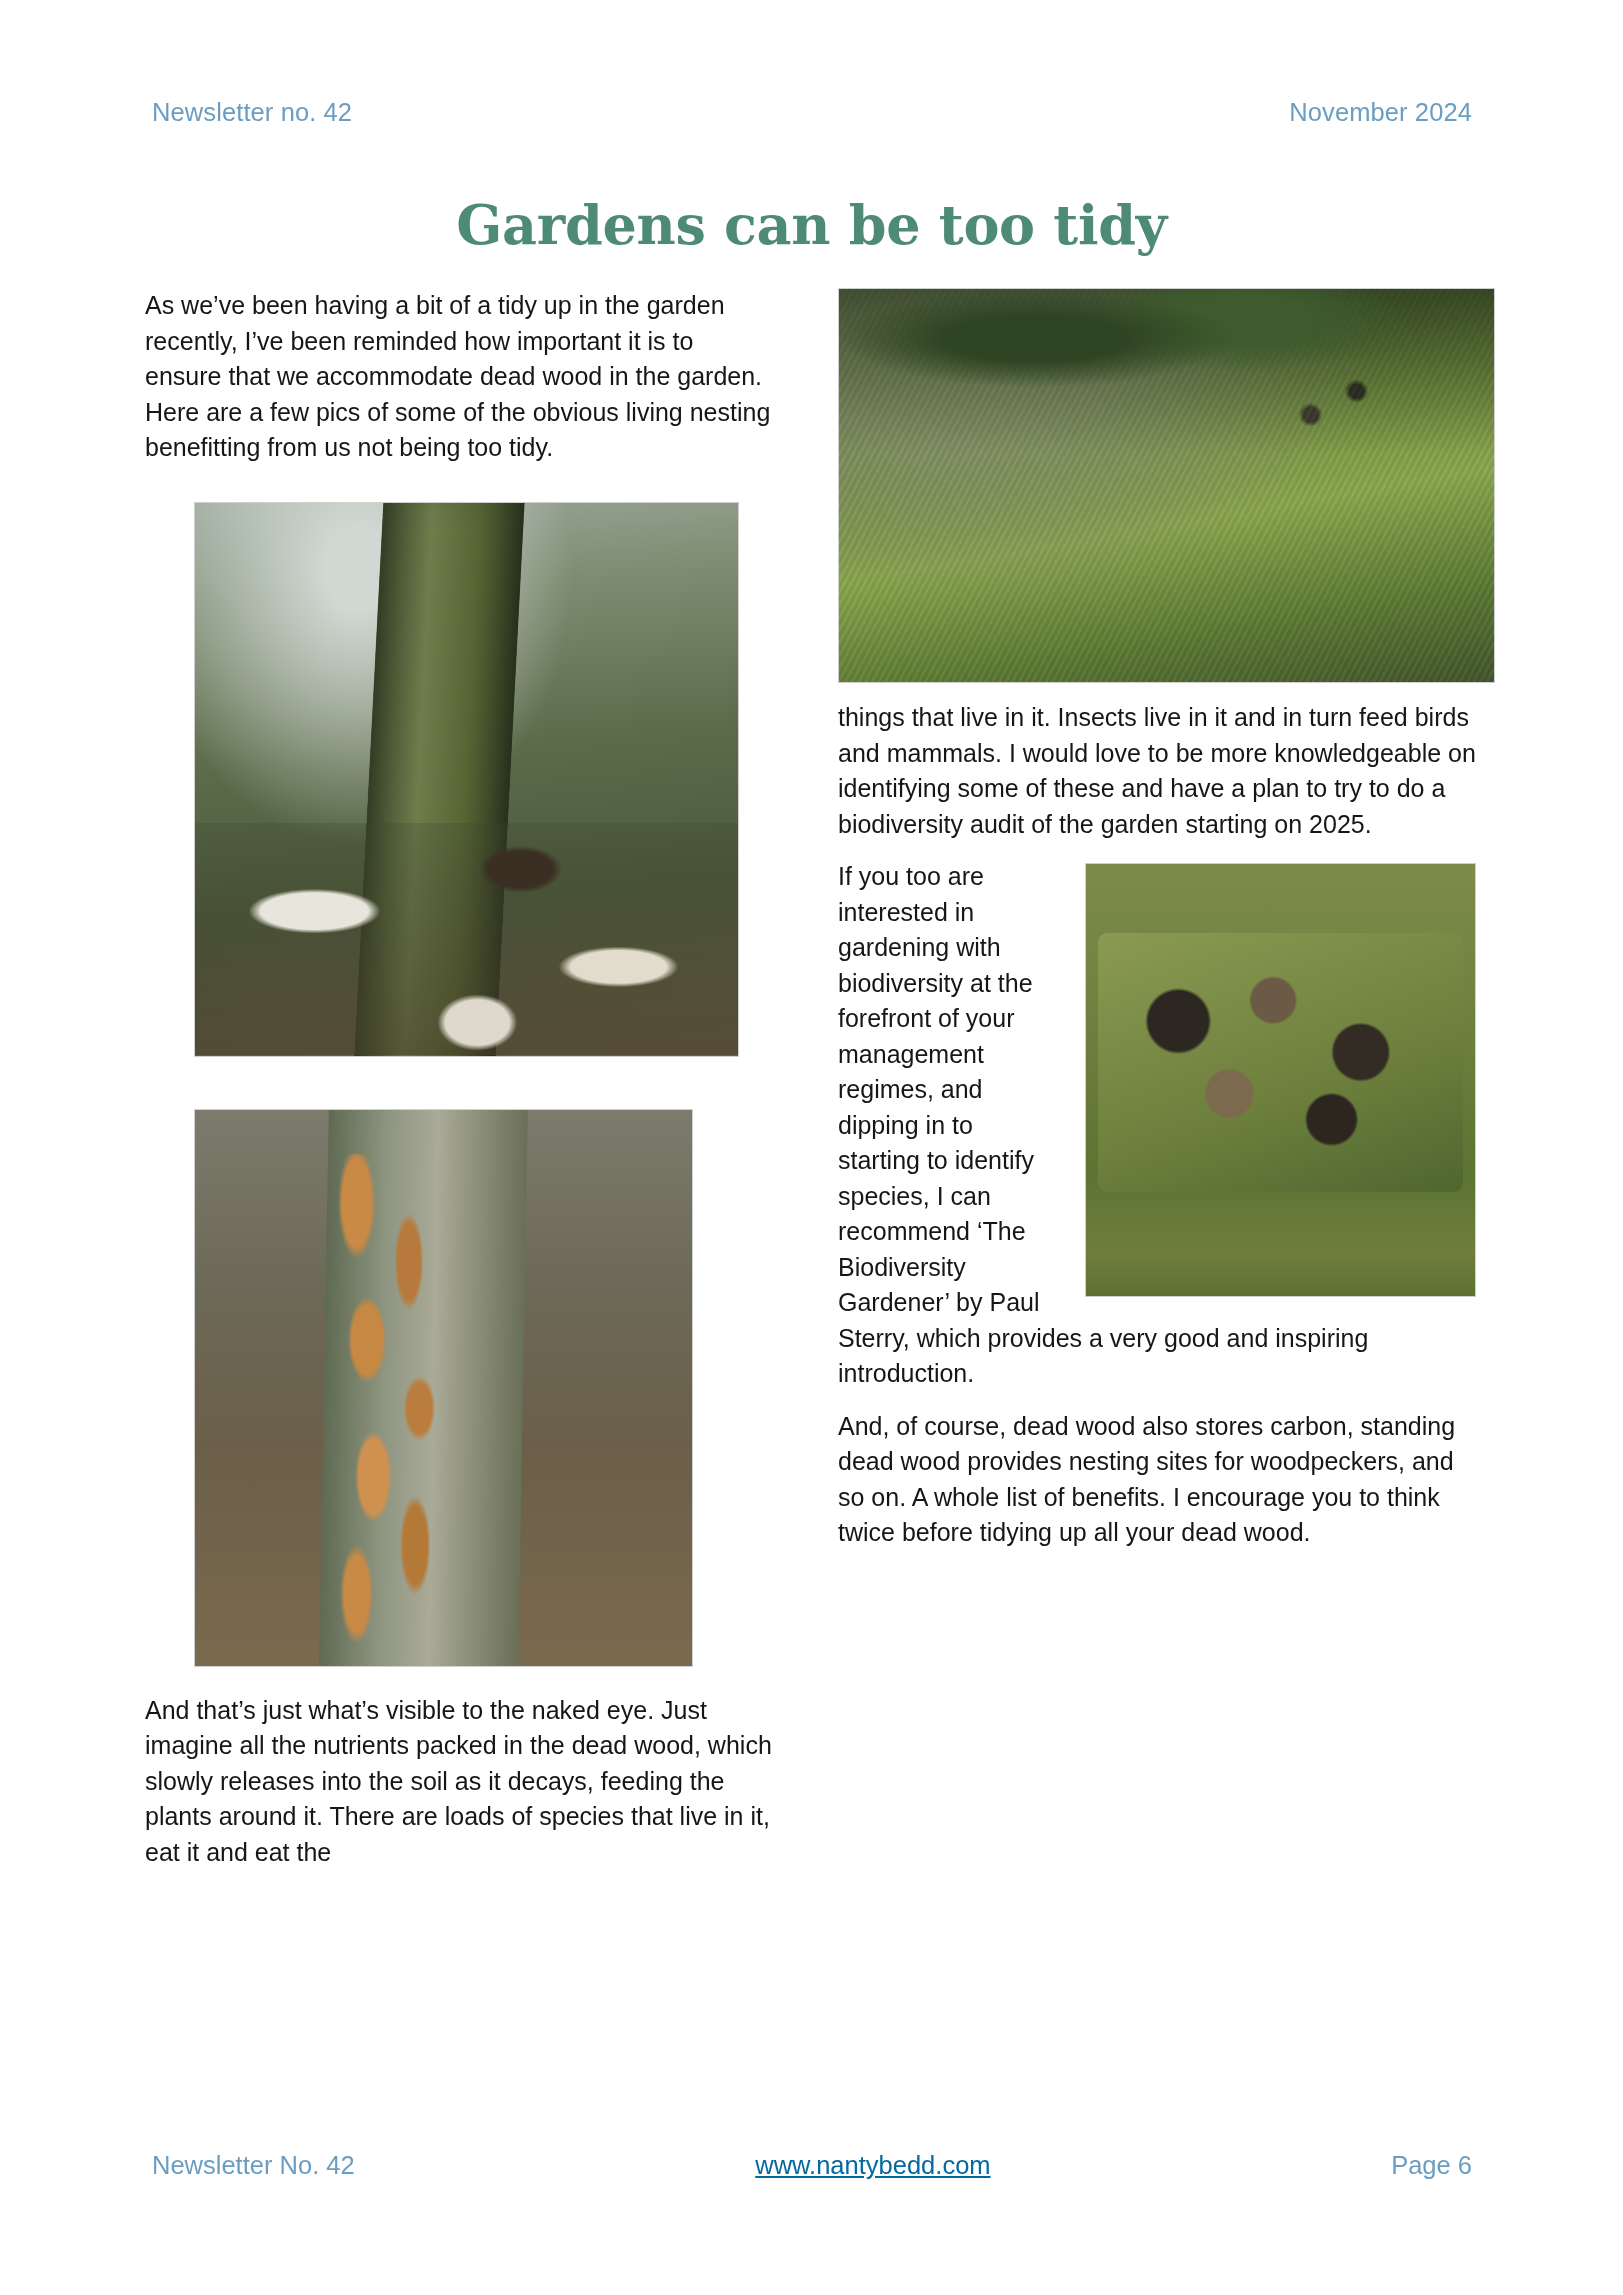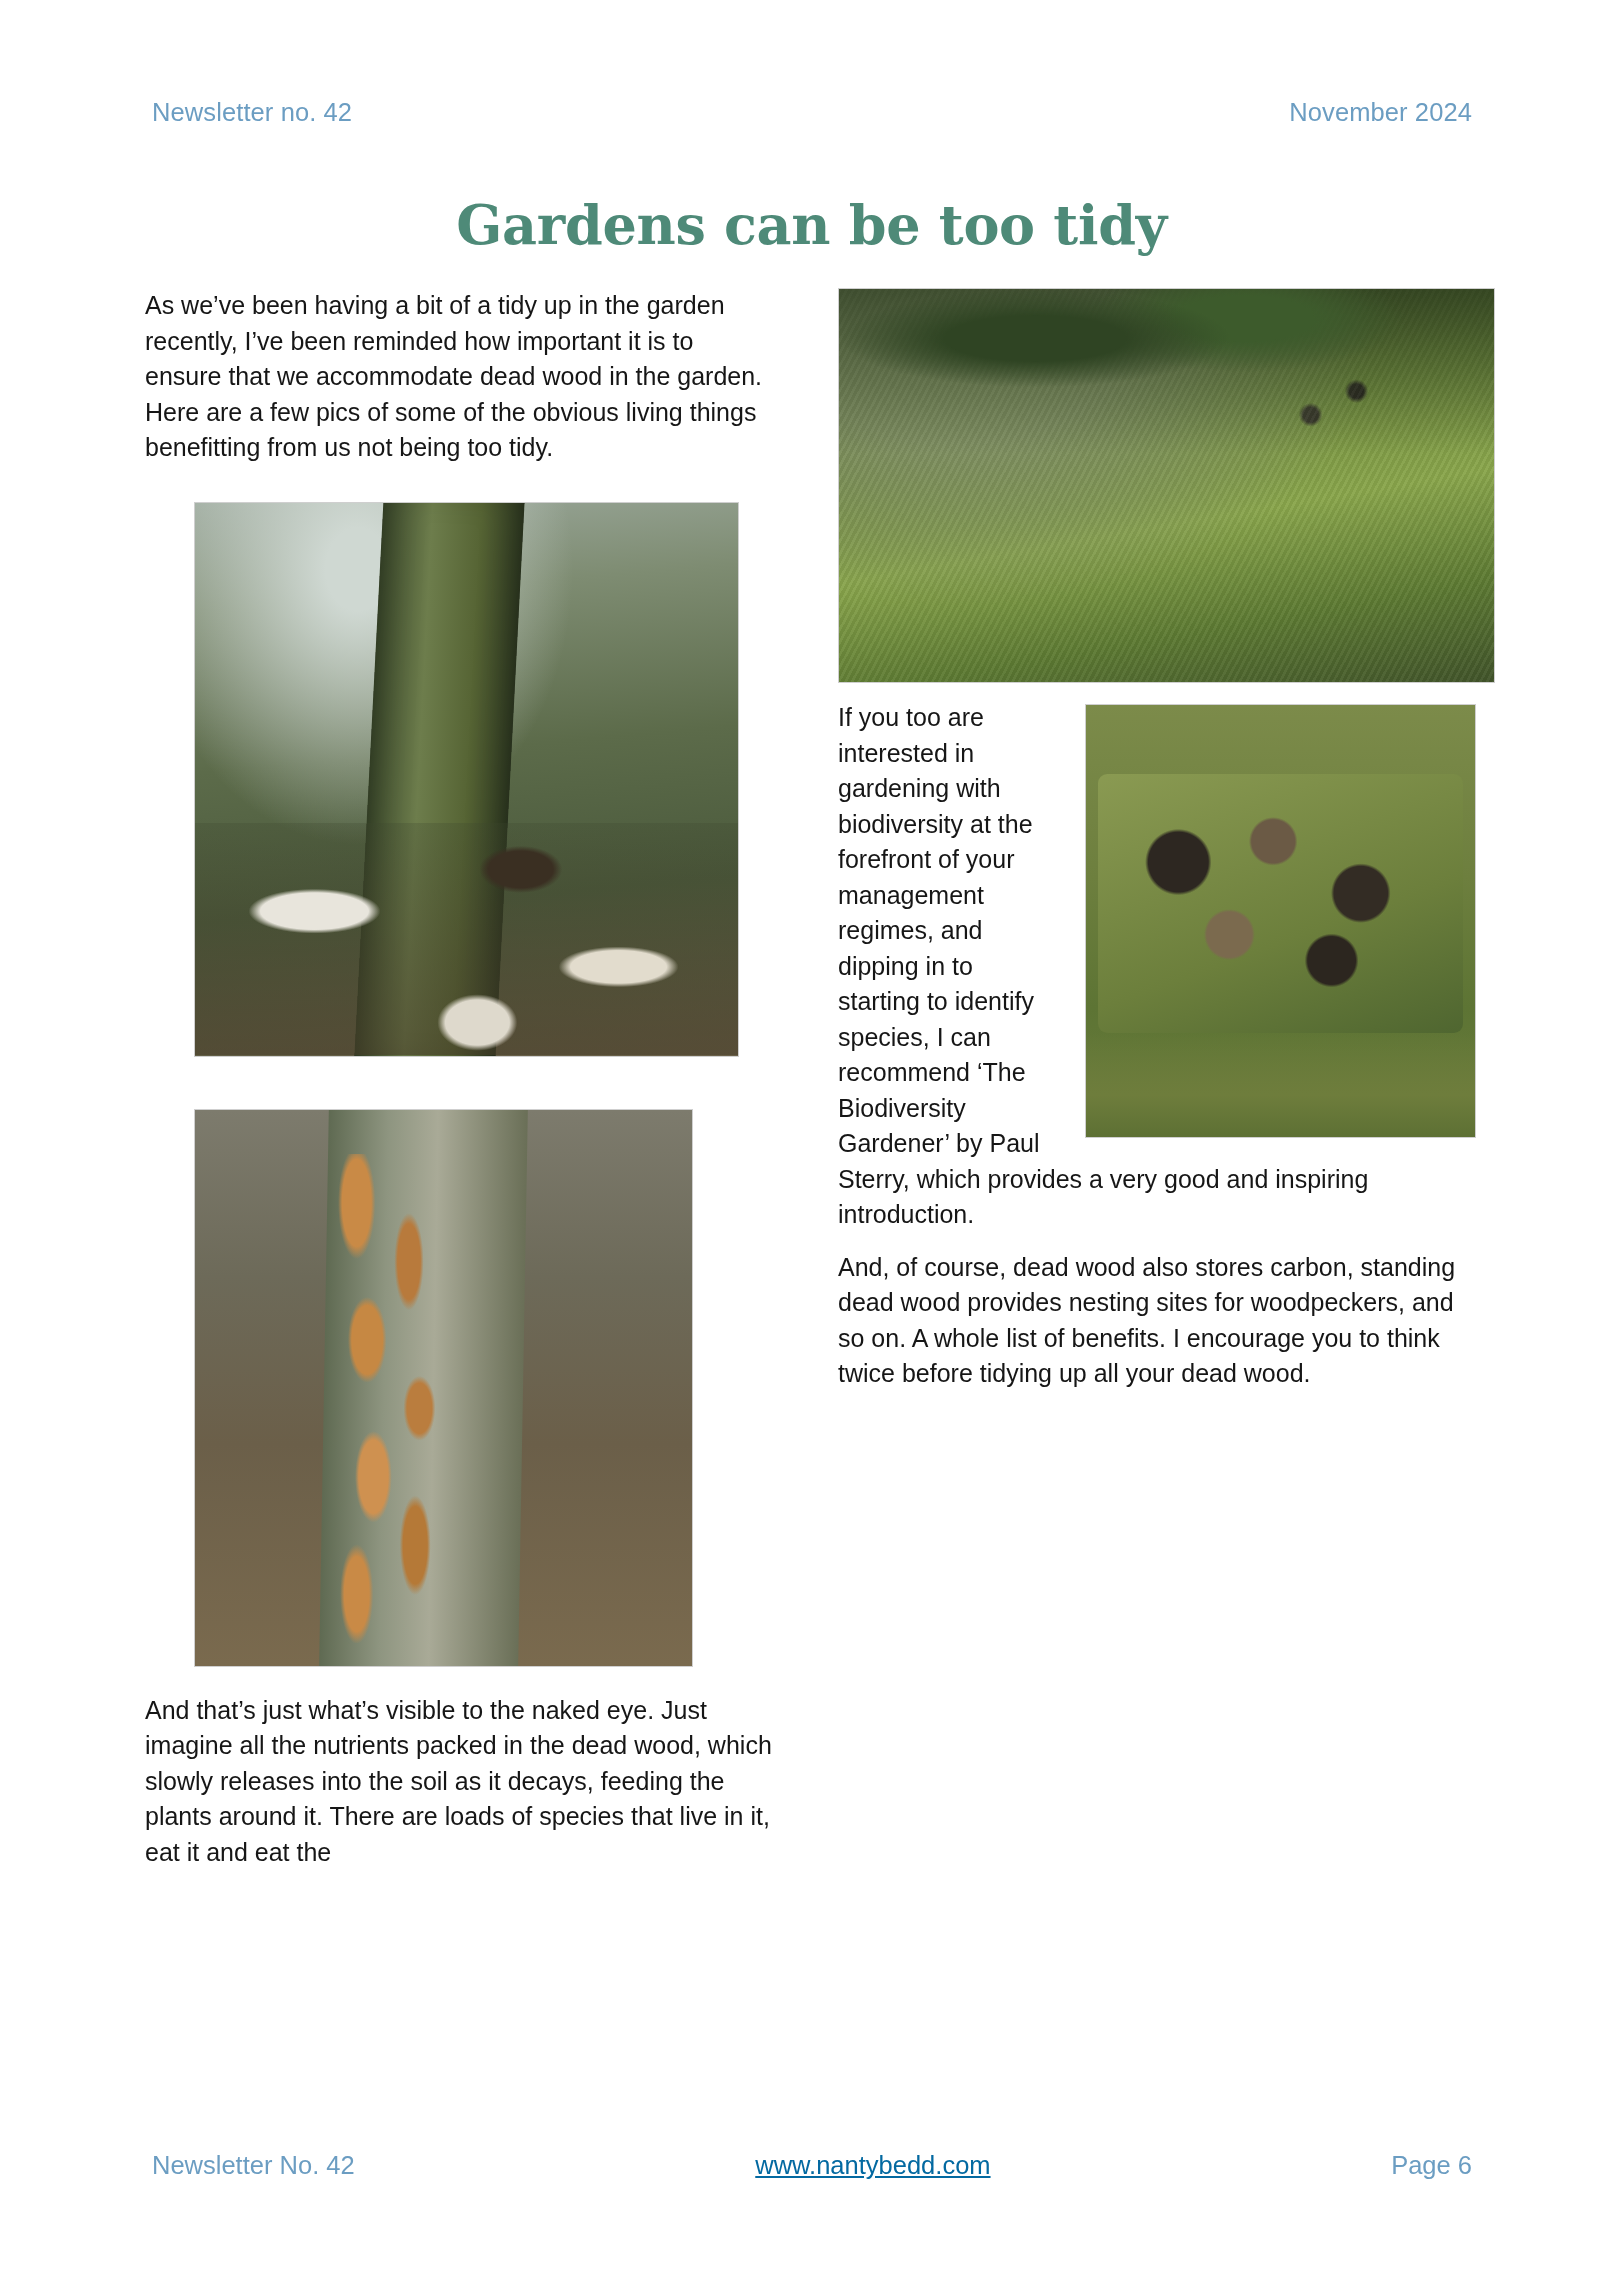--- a/index.html
+++ b/index.html
@@ -226,38 +226,39 @@
 
   <div class="header">
     <span>Newsletter no. 42</span>
     <span>November 2024</span>
   </div>
 
   <h1 class="title">Gardens can be too tidy</h1>
 
   <div class="col-left">
 
-    <p>As we’ve been having a bit of a tidy up in the garden recently, I’ve been reminded how important it is to ensure that we accommodate dead wood in the garden.  Here are a few pics of some of the obvious living things benefitting from us not being too tidy.</p>
+    <p>As we’ve been having a bit of a tidy up in the garden recently, I’ve been reminded how important it is to ensure that we accommodate dead wood in the garden.  Here are a few pics of some of the obvious living nesting benefitting from us not being too tidy.</p>
 
     <div class="photo" id="photo-trunk-fungi"></div>
 
     <div style="height:52px"></div>
 
     <div class="photo" id="photo-bracket-fungi"></div>
 
     <div style="height:26px"></div>
 
     <p> And that’s just what’s visible to the naked eye.  Just imagine all the nutrients packed in the dead wood, which slowly releases into the soil as it decays, feeding the plants around it.  There are loads of species that live in it, eat it and eat the</p>
 
   </div>
 
   <div class="col-right">
 
     <div class="photo right-top-photo" id="photo-moss-clubs"></div>
 
+    <p>things that live in it.  Insects live in it and in turn feed birds and mammals.  I would love to be more knowledgeable on identifying some of these and have a plan to try to do a biodiversity audit of the garden starting on 2025.</p>
 
     <div class="clearfix">
       <div class="photo float-right-photo" id="photo-log-pile"></div>
       <p>If you too are interested in gardening with biodiversity at the forefront of your management regimes, and dipping in to starting to identify species, I can recommend ‘The Biodiversity Gardener’ by Paul Sterry, which provides a very good and inspiring introduction.</p>
     </div>
 
     <p>And, of course, dead wood also stores carbon, standing dead wood provides nesting sites for woodpeckers, and so on.  A whole list of benefits.  I encourage you to think twice before tidying up all your dead wood.</p>
 
   </div>
 

